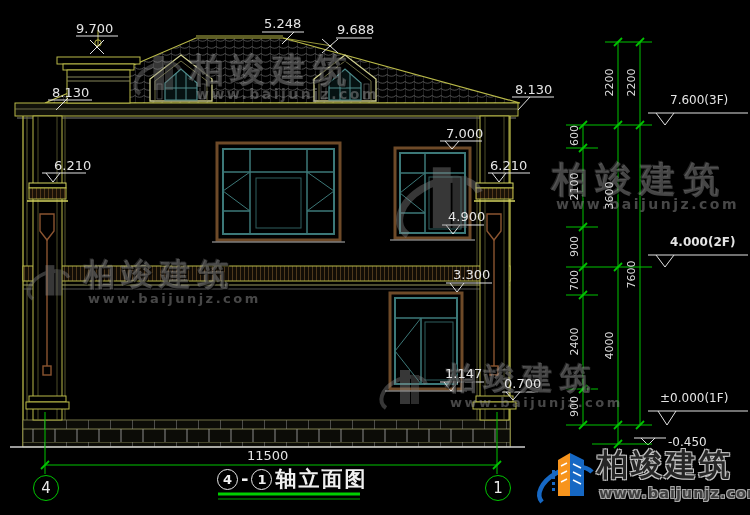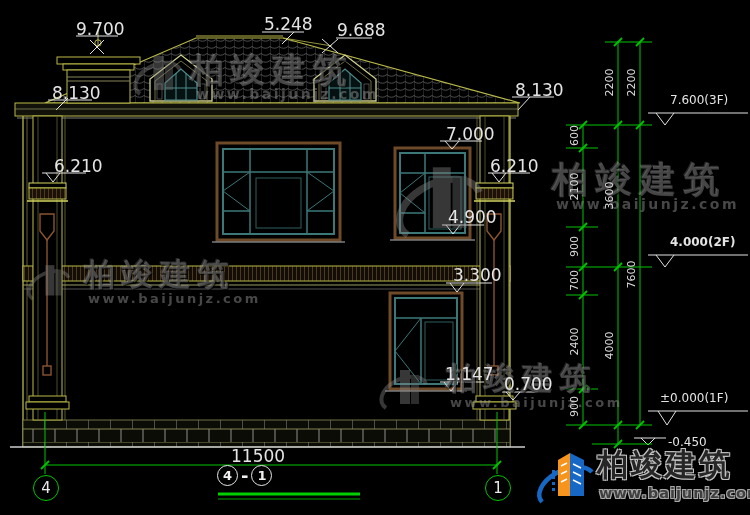--- a/index.html
+++ b/index.html
@@ -1,19 +1,19 @@
 <!DOCTYPE html>
 <html><head>
 <meta charset="utf-8">
 <style>
   html,body{margin:0;padding:0;background:#000;}
   #stage{position:relative;width:750px;height:515px;background:#000;overflow:hidden;
          font-family:"DejaVu Sans",sans-serif;}
   #linework{position:absolute;left:0;top:0;z-index:1;}
-  .lbl{position:absolute;z-index:4;color:#e4e4e4;font-size:17px;white-space:nowrap;line-height:12px;}
+  .lbl{position:absolute;z-index:4;color:#e4e4e4;font-size:13px;white-space:nowrap;line-height:12px;}
   .lbl.big{font-size:12px;}
   .dimv{position:absolute;z-index:4;width:60px;height:13px;color:#dadada;font-size:11px;
         line-height:13px;text-align:center;transform:rotate(-90deg);white-space:nowrap;}
   .bubble{position:absolute;z-index:4;width:24px;height:24px;border:1.5px solid #00c400;
           border-radius:50%;color:#e8e8e8;font-size:15px;display:flex;align-items:center;
           justify-content:center;background:#000;}
   .title{position:absolute;z-index:4;left:217px;top:465px;display:flex;align-items:center;
          gap:3px;color:#f0f0f0;font-weight:bold;}
   .title .circ{width:19px;height:19px;border:1.6px solid #e8e8e8;border-radius:50%;
          font-size:13px;display:flex;align-items:center;justify-content:center;flex:0 0 auto;}
@@ -344,26 +344,27 @@
   <div class="dimv" style="left:544px;top:180px;">2100</div>
   <div class="dimv" style="left:544px;top:240px;">900</div>
   <div class="dimv" style="left:544px;top:274px;">700</div>
   <div class="dimv" style="left:544px;top:335px;">2400</div>
   <div class="dimv" style="left:544px;top:400px;">900</div>
   <div class="dimv" style="left:579px;top:76px;">2200</div>
   <div class="dimv" style="left:579px;top:189px;">3600</div>
   <div class="dimv" style="left:579px;top:339px;">4000</div>
   <div class="dimv" style="left:601px;top:76px;">2200</div>
   <div class="dimv" style="left:601px;top:268px;">7600</div>
-  <div class="lbl" style="left:231px;top:450px;">11500</div>
+  <div class="lbl" style="left:247px;top:450px;">11500</div>
 
   <div class="bubble" style="left:33px;top:475px;">4</div>
   <div class="bubble" style="left:485px;top:475px;">1</div>
 
   <div class="title">
     <span class="circ">4</span>
     <span class="dash">-</span>
     <span class="circ">1</span>
+    <span class="txt">轴立面图</span>
   </div>
 
   <div class="logo-name">柏竣建筑</div>
   <div class="logo-url">www.baijunjz.com</div>
 </div>
 
 </body></html>

